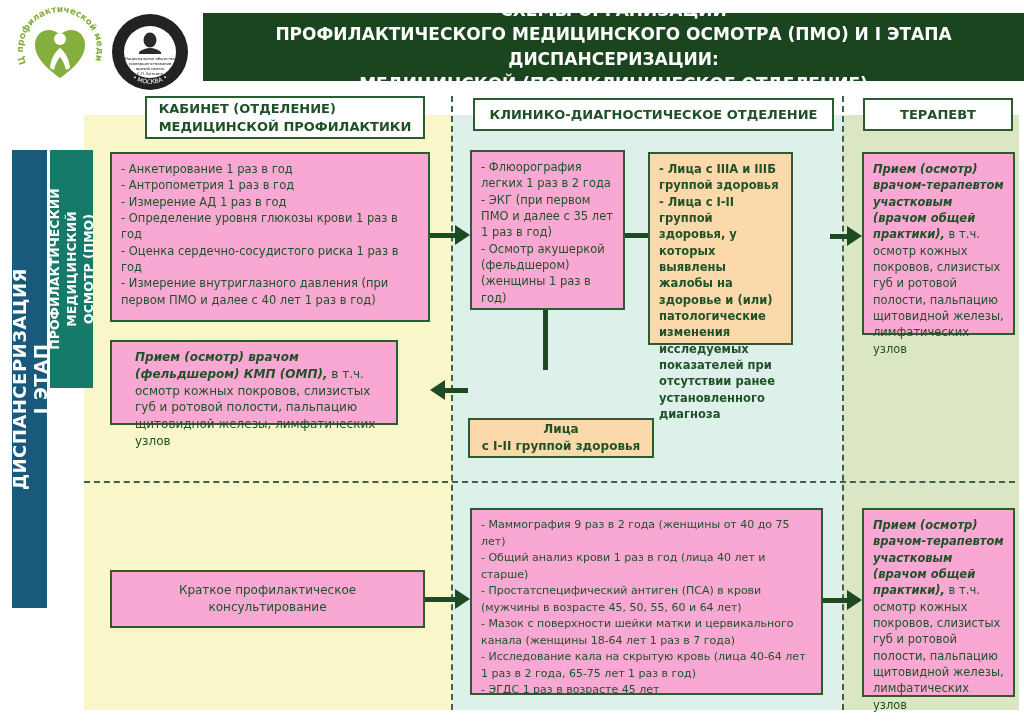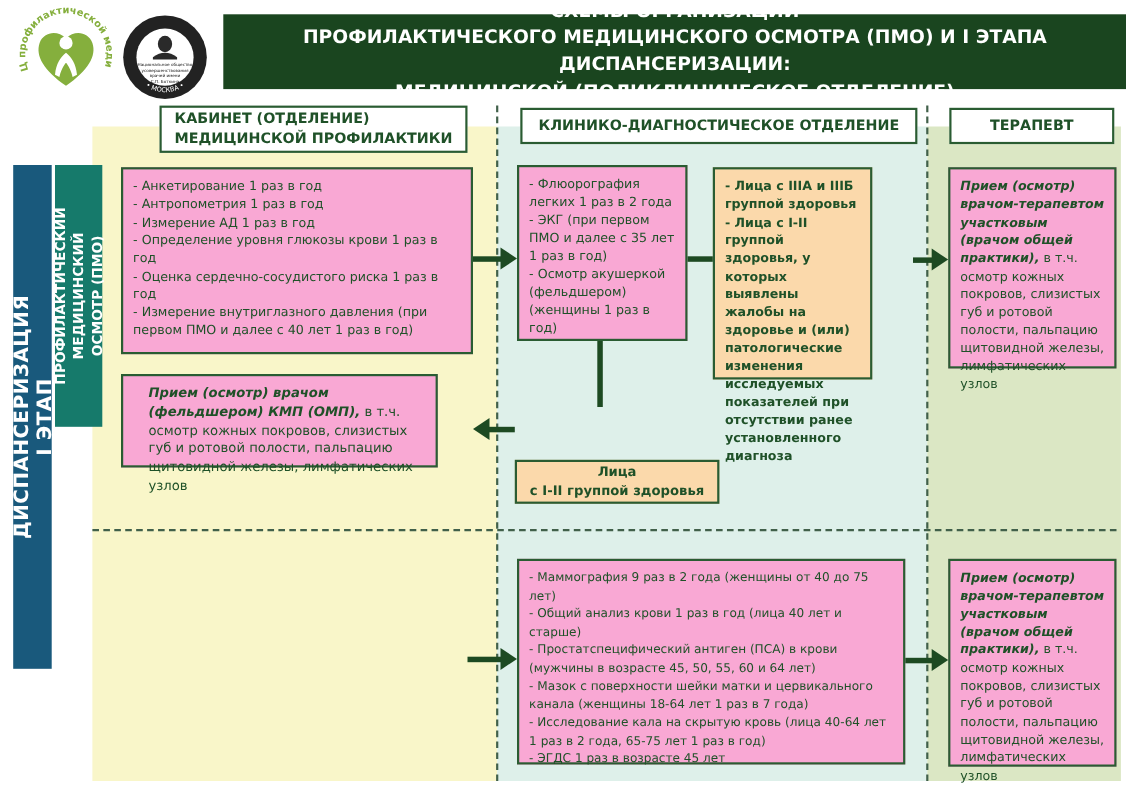--- a/index.html
+++ b/index.html
@@ -129,20 +129,23 @@
 
   <div class="box fs115" style="left:862px;top:152px;width:153px;height:183px;">
     <span class="b">Прием (осмотр) врачом-терапевтом участковым (врачом общей практики),</span><span> в т.ч. осмотр кожных покровов, слизистых губ и ротовой полости, пальпацию щитовидной железы, лимфатических узлов</span>
   </div>
 
   <div class="box orange fs12 center-box" style="left:468px;top:370px;width:186px;height:40px;padding:3px 6px;margin-top:48px;">
     <span>Лица
 с I-II группой здоровья</span>
   </div>
 
+  <div class="box fs12 center-box" style="left:110px;top:570px;width:315px;height:58px;">
+    <span>Краткое профилактическое консультирование</span>
+  </div>
 
   <div class="box fs11" style="left:470px;top:508px;width:353px;height:187px;">
     <span class="item">- Маммография 9 раз в 2 года (женщины от 40 до 75 лет)</span>
     <span class="item">- Общий анализ крови 1 раз в год (лица 40 лет и старше)</span>
     <span class="item">- Простатспецифический антиген (ПСА) в крови (мужчины в возрасте 45, 50, 55, 60 и 64 лет)</span>
     <span class="item">- Мазок с поверхности шейки матки и цервикального канала (женщины 18-64 лет 1 раз в 7 года)</span>
     <span class="item">- Исследование кала на скрытую кровь (лица 40-64 лет 1 раз в 2 года, 65-75 лет 1 раз в год)</span>
     <span class="item">- ЭГДС 1 раз в возрасте 45 лет</span>
   </div>
 

